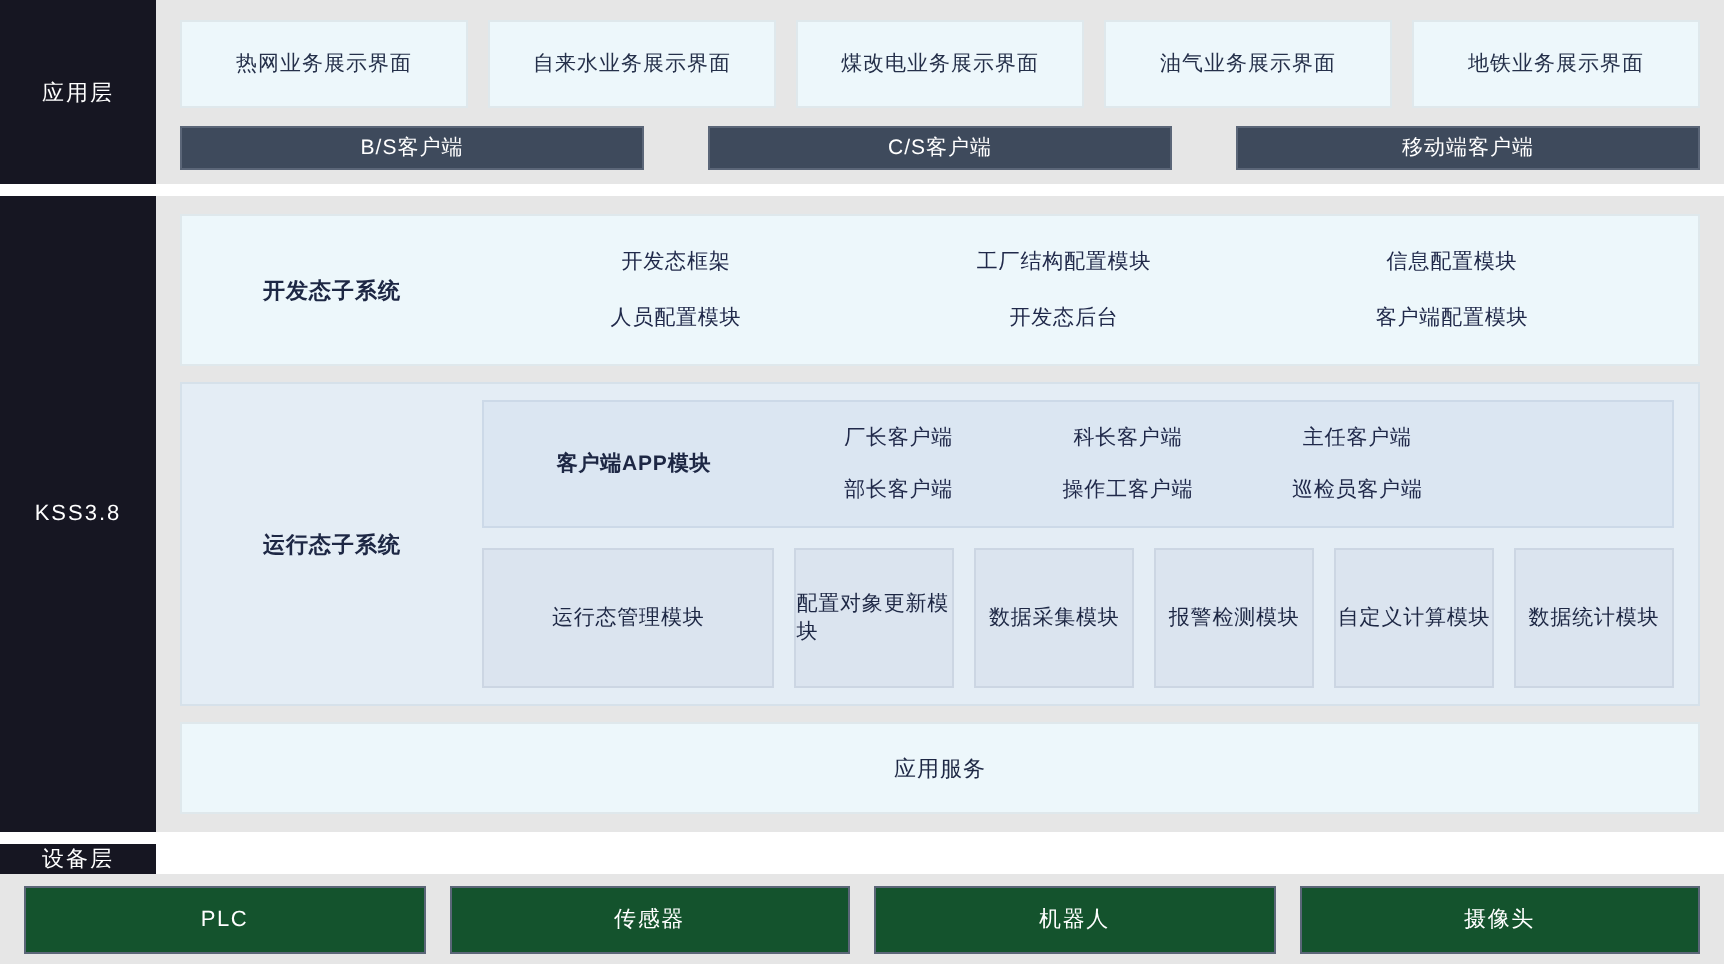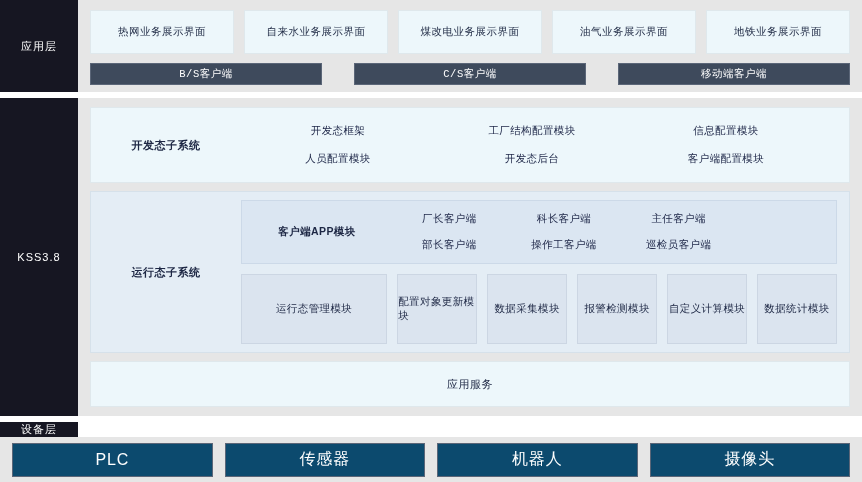--- a/index.html
+++ b/index.html
@@ -69,21 +69,20 @@
     color: #25304a;
     letter-spacing: 0.5px;
     box-sizing: border-box;
   }
   .app-row-bottom {
     display: flex;
     flex-direction: row;
     gap: 32px;
     height: 22px;
     margin-top: 9px;
-    font-family: Liberation Mono, monospace;
   }
   .client-bar {
     flex: 1;
     background: #3e4a5c;
     border: 1px solid #5b6678;
     color: #ffffff;
     font-size: 10.5px;
     display: flex;
     align-items: center;
     justify-content: center;
@@ -238,24 +237,24 @@
   }
   .device-row {
     display: flex;
     flex-direction: row;
     gap: 12px;
     width: 100%;
     height: 34px;
   }
   .device-bar {
     flex: 1;
-    background: #0c4a6e;
+    background: #14532d;
     border: 1px solid #5b6678;
     color: #ffffff;
-    font-size: 16px;
+    font-size: 11px;
     display: flex;
     align-items: center;
     justify-content: center;
     letter-spacing: 0.8px;
     box-sizing: border-box;
     text-align: center;
   }
 </style>
 </head>
 <body>

